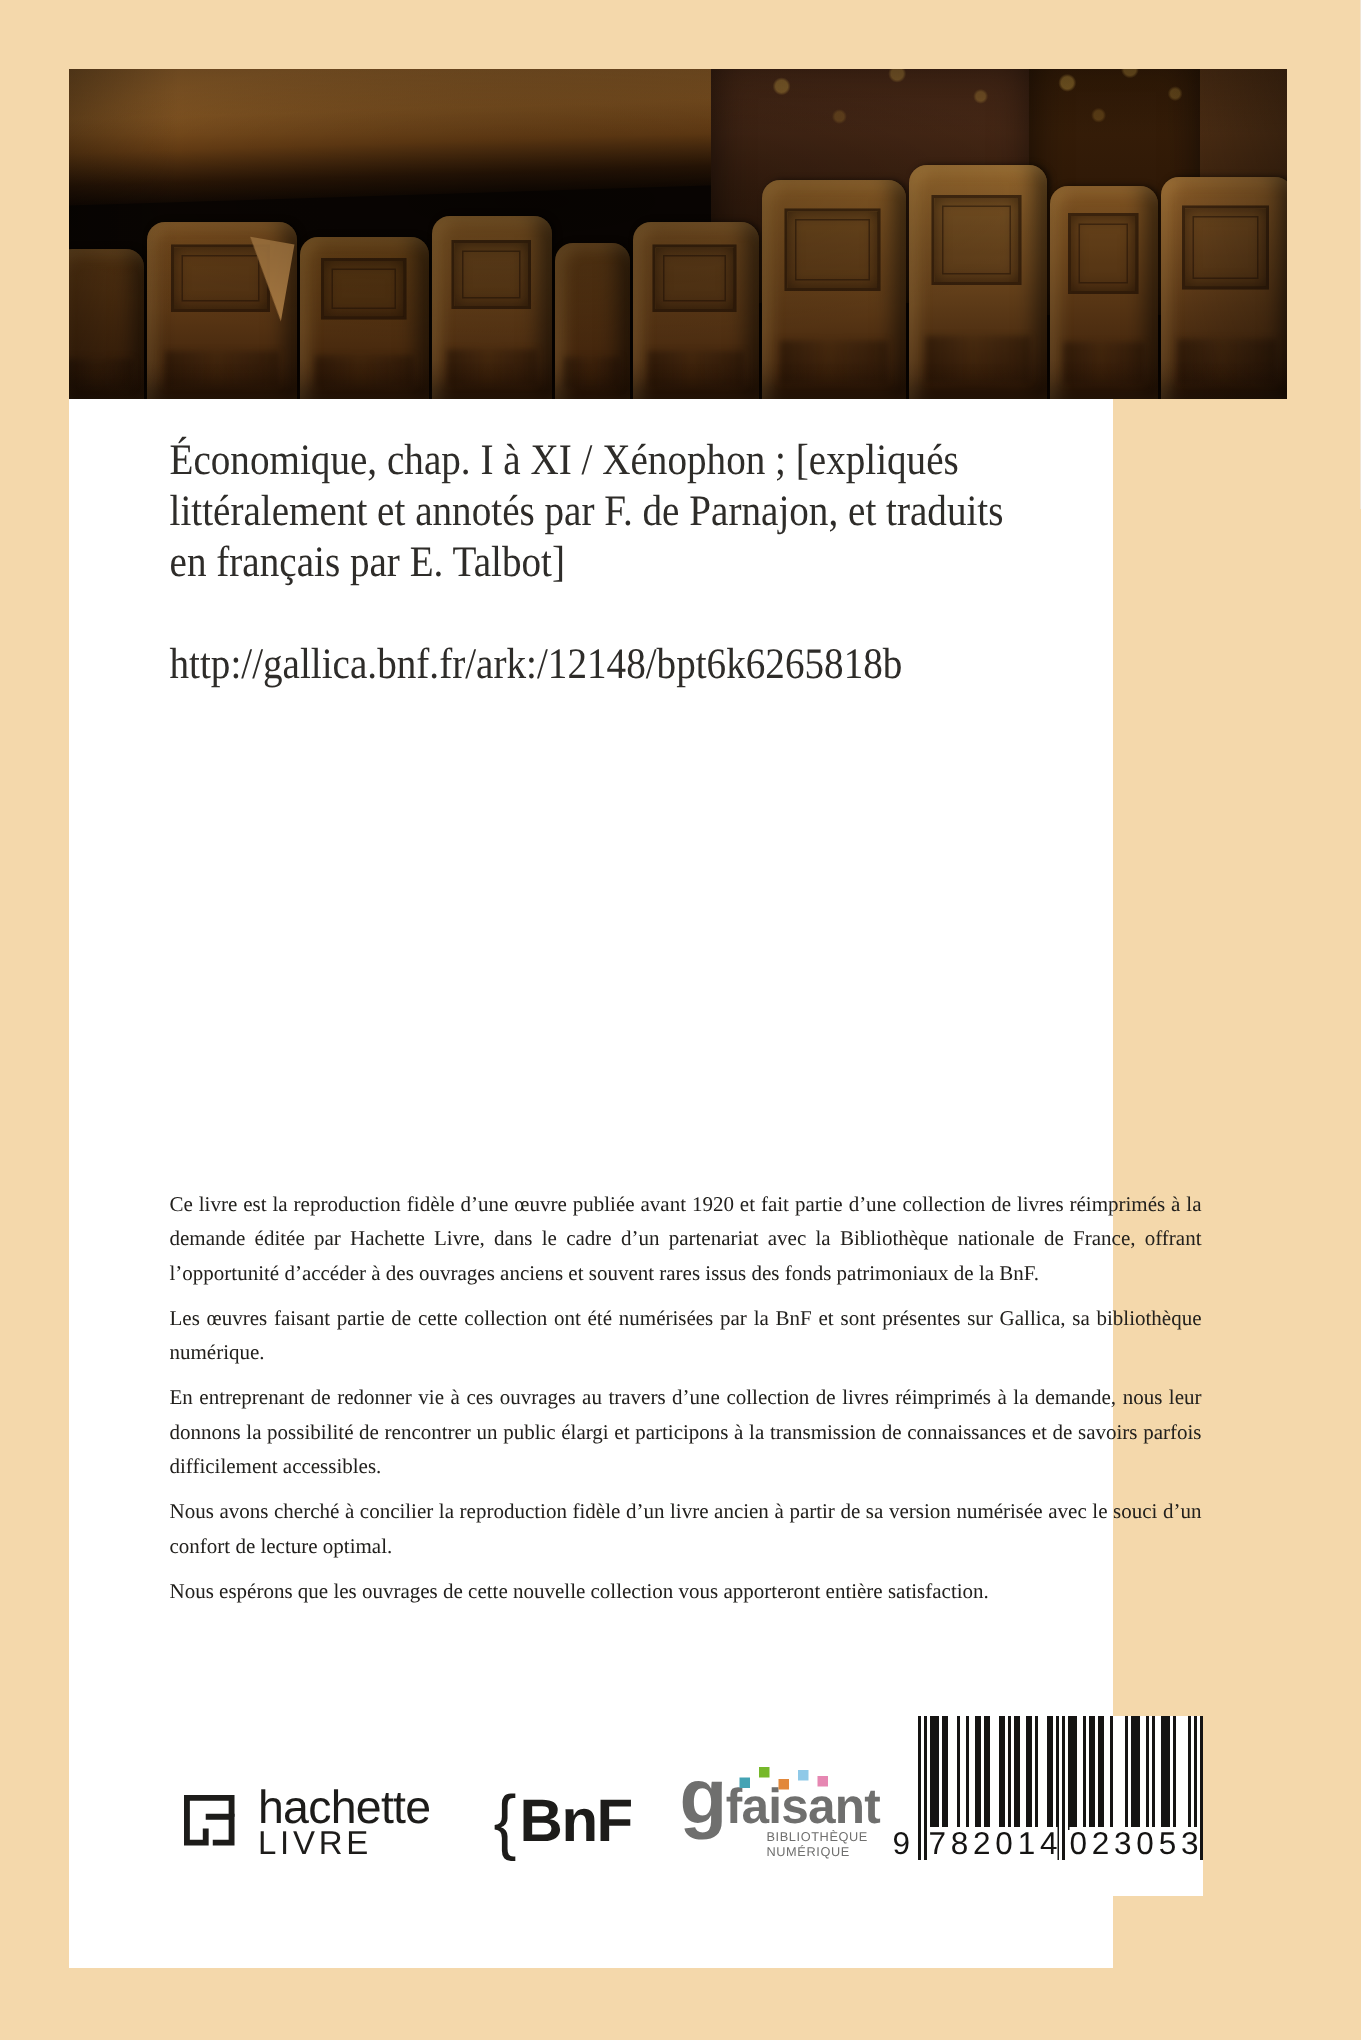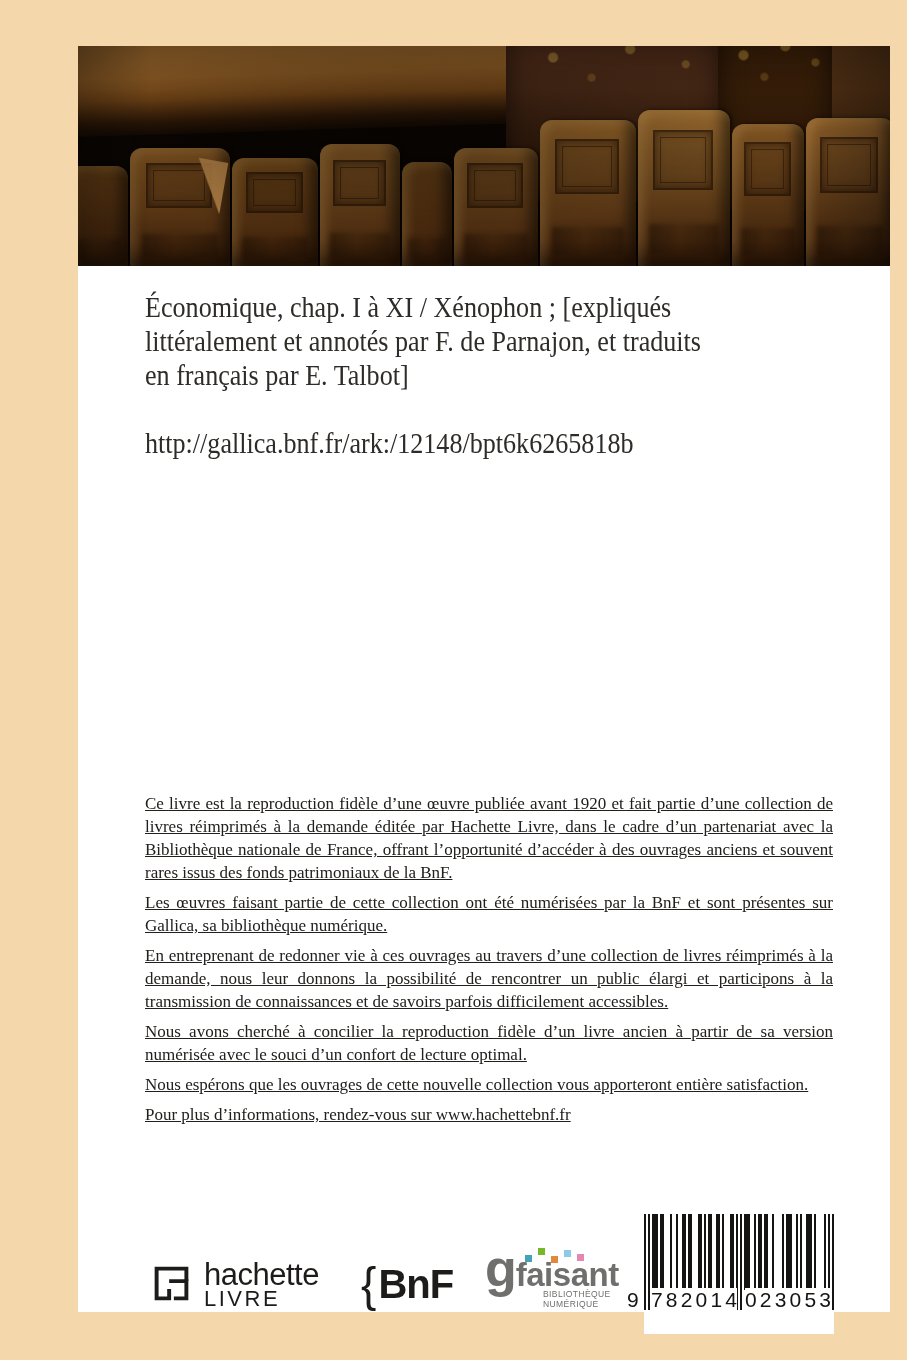--- a/index.html
+++ b/index.html
@@ -3,23 +3,22 @@
 <meta charset="utf-8">
 <style>
   * { margin:0; padding:0; box-sizing:border-box; }
   html,body { background:#e9e2d5; }
   .page {
     position:relative; width:907px; height:1360px; margin:0 auto;
     background:#F4D8AB; overflow:hidden;
     font-family:"Liberation Serif", serif;
   }
   .card {
-    position:absolute; left:46px; top:46px; width:812px; height:1266px;
+    position:absolute; left:46px; top:46px; width:696px; height:1266px;
     background:#ffffff;
-    margin-left:32px;
   }
 
   
   .photo {
     position:absolute; left:0; top:0; width:812px; height:220px;
     background:#0a0502; overflow:hidden;
   }
   .shelf {
     position:absolute; left:-14px; top:-8px; width:475px; height:92px;
     transform:rotate(-1.8deg); z-index:1;
@@ -76,26 +75,26 @@
     font-size:29px; line-height:34px; color:#2e2c29;
     transform:scaleX(.9); transform-origin:left top; white-space:nowrap;
   }
   .url {
     position:absolute; left:67px; top:380px; width:740px;
     font-size:29px; line-height:34px; color:#2e2c29;
     transform:scaleX(.9); transform-origin:left top; white-space:nowrap;
   }
   .body {
     position:absolute; left:67px; top:746px; width:688px;
-    font-size:17px; line-height:23px; color:#22201d; text-align:justify;text-decoration:underline;
+    font-size:14px; line-height:23px; color:#22201d; text-align:justify;
   }
   .body p { margin:0 0 7px 0; }
 
   
-  .footer { position:absolute; left:0; top:1122px; width:812px; height:166px; font-family:"Liberation Sans", sans-serif; }
+  .footer { position:absolute; left:0; top:1052px; width:812px; height:166px; font-family:"Liberation Sans", sans-serif; }
   .logo-hachette { position:absolute; left:70px; top:92px; display:flex; align-items:flex-start; color:#1d1c1a; }
   .h-icon { width:47px; height:47px; stroke:#1d1c1a; stroke-width:5; fill:none; }
   .h-text { margin-left:9px; }
   .h-name { font-size:31px; line-height:29px; letter-spacing:-.5px; }
   .h-sub  { font-size:22px; line-height:19px; letter-spacing:2.5px; }
 
   .logo-bnf { position:absolute; left:283px; top:96px; color:#1d1c1a; display:flex; align-items:center; }
   .bnf-brace { font-size:46px; font-weight:400; line-height:40px; margin-right:2px; transform:scaleY(1.05); }
   .bnf-label { font-size:40px; font-weight:700; letter-spacing:-1px; line-height:40px; }
 
@@ -169,21 +168,20 @@
       </div>
 
     <div class="url">http://gallica.bnf.fr/ark:/12148/bpt6k6265818b</div>
 
     <div class="body">
         <p>Ce livre est la reproduction fidèle d’une œuvre publiée avant 1920 et fait partie d’une collection de livres réimprimés à la demande éditée par Hachette Livre, dans le cadre d’un partenariat avec la Bibliothèque nationale de France, offrant l’opportunité d’accéder à des ouvrages anciens et souvent rares issus des fonds patrimoniaux de la BnF.</p>
         <p>Les œuvres faisant partie de cette collection ont été numérisées par la BnF et sont présentes sur Gallica, sa bibliothèque numérique.</p>
         <p>En entreprenant de redonner vie à ces ouvrages au travers d’une collection de livres réimprimés à la demande, nous leur donnons la possibilité de rencontrer un public élargi et participons à la transmission de connaissances et de savoirs parfois difficilement accessibles.</p>
         <p>Nous avons cherché à concilier la reproduction fidèle d’un livre ancien à partir de sa version numérisée avec le souci d’un confort de lecture optimal.</p>
         <p>Nous espérons que les ouvrages de cette nouvelle collection vous apporteront entière satisfaction.</p>
-        <p>Pour plus d’informations, rendez-vous sur www.hachettebnf.fr</p>
       </div>
 
     <div class="footer">
 
       <div class="logo-hachette">
         <svg class="h-icon" viewBox="0 0 60 60">
           <path d="M49 27 V11 H11 V49 H27 V37"></path>
           <path d="M27 27 H49 V49 H33"></path>
         </svg>
         <div class="h-text">

